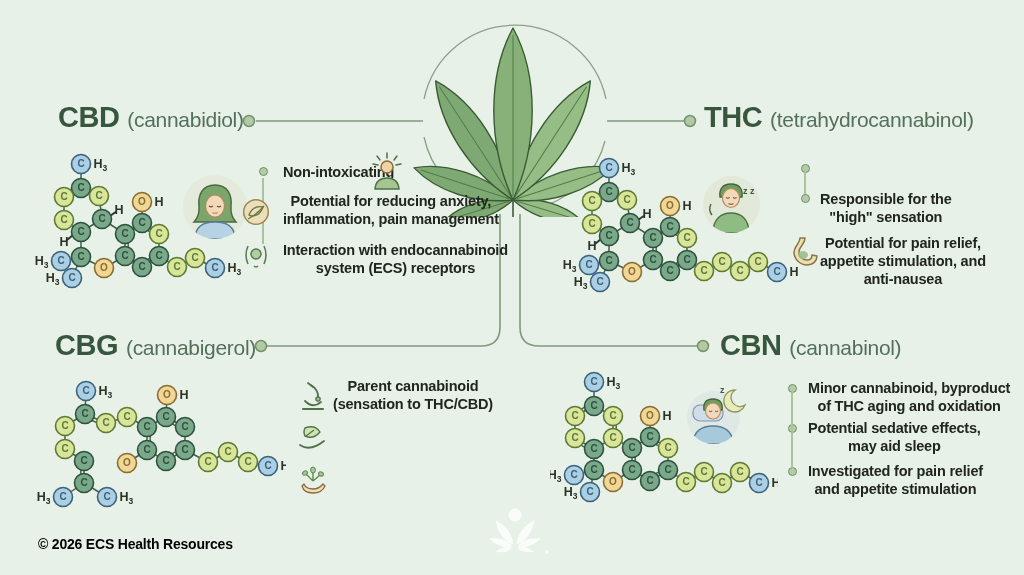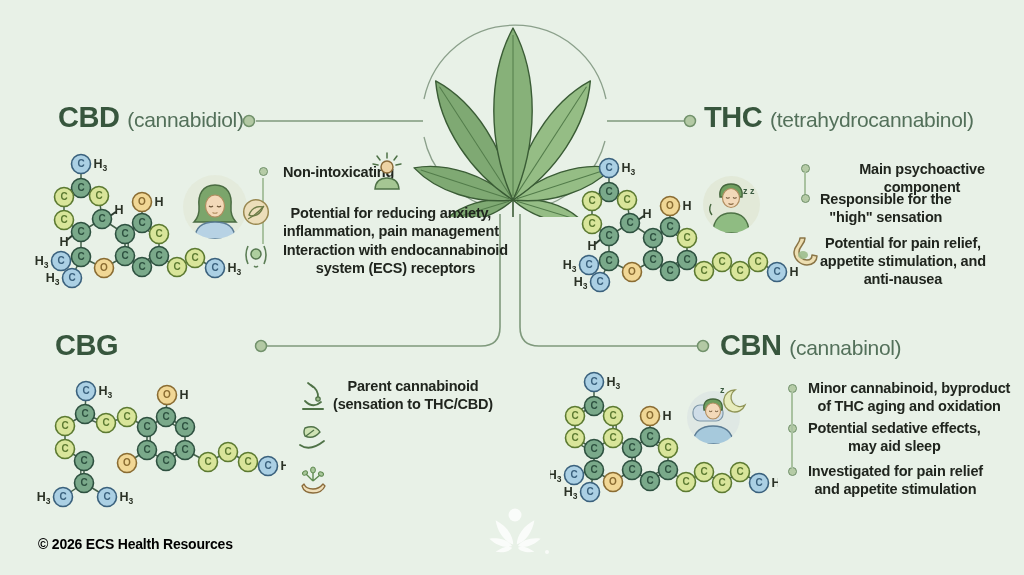--- a/index.html
+++ b/index.html
@@ -57,20 +57,21 @@
   <div class="heading" style="left:58px;top:101px">
     <span class="abbr">CBD</span>
     <span class="full">(cannabidiol)</span>
   </div>
   <div class="heading" style="left:704px;top:101px">
     <span class="abbr">THC</span>
     <span class="full">(tetrahydrocannabinol)</span>
   </div>
   <div class="heading" style="left:55px;top:329px">
     <span class="abbr">CBG</span>
+    <span class="full">(cannabigerol)</span>
   </div>
   <div class="heading" style="left:720px;top:329px">
     <span class="abbr">CBN</span>
     <span class="full">(cannabinol)</span>
   </div>
 
   <svg class="abs" style="left:28px;top:144px" width="215" height="152">
       <line x1="53" y1="20" x2="53" y2="44" stroke="#44604a" stroke-width="1.5"></line>
       <line x1="53" y1="44" x2="36" y2="53" stroke="#44604a" stroke-width="1.5"></line>
       <line x1="48.102759294659094" y1="42.971878667689396" x2="37.90275929465909" y2="48.3718786676894" stroke="#44604a" stroke-width="1.4"></line>
@@ -459,35 +460,34 @@
   <svg class="abs" style="left:369px;top:151px" width="36" height="40" viewBox="0 0 36 40">
     <path d="M18,2 V7 M8,5 L11,9 M28,5 L25,9 M4,13 L9,14 M32,13 L27,14" stroke="#4e7147" stroke-width="1.5" fill="none" stroke-linecap="round"></path>
     <circle cx="18" cy="16" r="6" fill="#eed3a4" stroke="#8a6b3a" stroke-width="1.5"></circle>
     <path d="M6,38 q1,-11 12,-11 q11,0 12,11 z" fill="#a5c693" stroke="#4e7147" stroke-width="1.5"></path>
   </svg>
   <svg class="abs" style="left:242px;top:198px" width="28" height="28" viewBox="0 0 28 28">
     <circle cx="14" cy="14" r="12.3" fill="#ecdeba" stroke="#998851" stroke-width="1.5"></circle>
     <path d="M7,17 Q11,7 21,9 Q18,18 9,18 Z" fill="none" stroke="#6b7a45" stroke-width="1.4"></path>
     <path d="M6,21 Q14,17 22,8" fill="none" stroke="#6b7a45" stroke-width="1.2"></path>
   </svg>
-  <div class="btxt" style="left:283px;top:204px">Potential for reducing anxiety,
+  <div class="btxt" style="left:283px;top:192px">Potential for reducing anxiety,
 inflammation, pain management</div>
   <svg class="abs" style="left:243px;top:243px" width="26" height="27" viewBox="0 0 26 27">
     <path d="M5,3 Q1,12 5,21" fill="none" stroke="#5d7f57" stroke-width="1.6"></path>
     <path d="M21,3 Q25,12 21,21" fill="none" stroke="#5d7f57" stroke-width="1.6"></path>
     <circle cx="13" cy="11" r="5" fill="#aecf9f" stroke="#55784f" stroke-width="1.5"></circle>
     <path d="M11,23 q2,2 4,0" fill="none" stroke="#5d7f57" stroke-width="1.4"></path>
   </svg>
   <div class="btxt" style="left:283px;top:241px">Interaction with endocannabinoid
 system (ECS) receptors</div>
 
   <span class="dot" style="left:801px;top:164px"></span>
   <div class="vline" style="left:804px;top:172px;height:24px"></div>
   <span class="dot" style="left:801px;top:194px"></span>
-  <div class="btxt" style="left:820px;top:160px">Main psychoactive component</div>
   <div class="btxt" style="left:820px;top:190px">Responsible for the
 "high" sensation</div>
   <svg class="abs" style="left:789px;top:236px" width="30" height="32" viewBox="0 0 30 32">
     <path d="M11,2 c0,6 -6,8 -6,14 c0,8 7,13 13,13 c6,0 10,-4 10,-9 l-5,-1 c0,3 -2,5 -5,5 c-4,0 -8,-3 -8,-8 c0,-6 6,-7 6,-14 z" fill="#eedfb2" stroke="#8a7547" stroke-width="1.5" stroke-linejoin="round"></path>
     <ellipse cx="14" cy="19" rx="5" ry="4" fill="#9cbd8c" opacity="0.9"></ellipse>
   </svg>
   <div class="btxt" style="left:820px;top:234px">Potential for pain relief,
 appetite stimulation, and
 anti-nausea</div>
 

